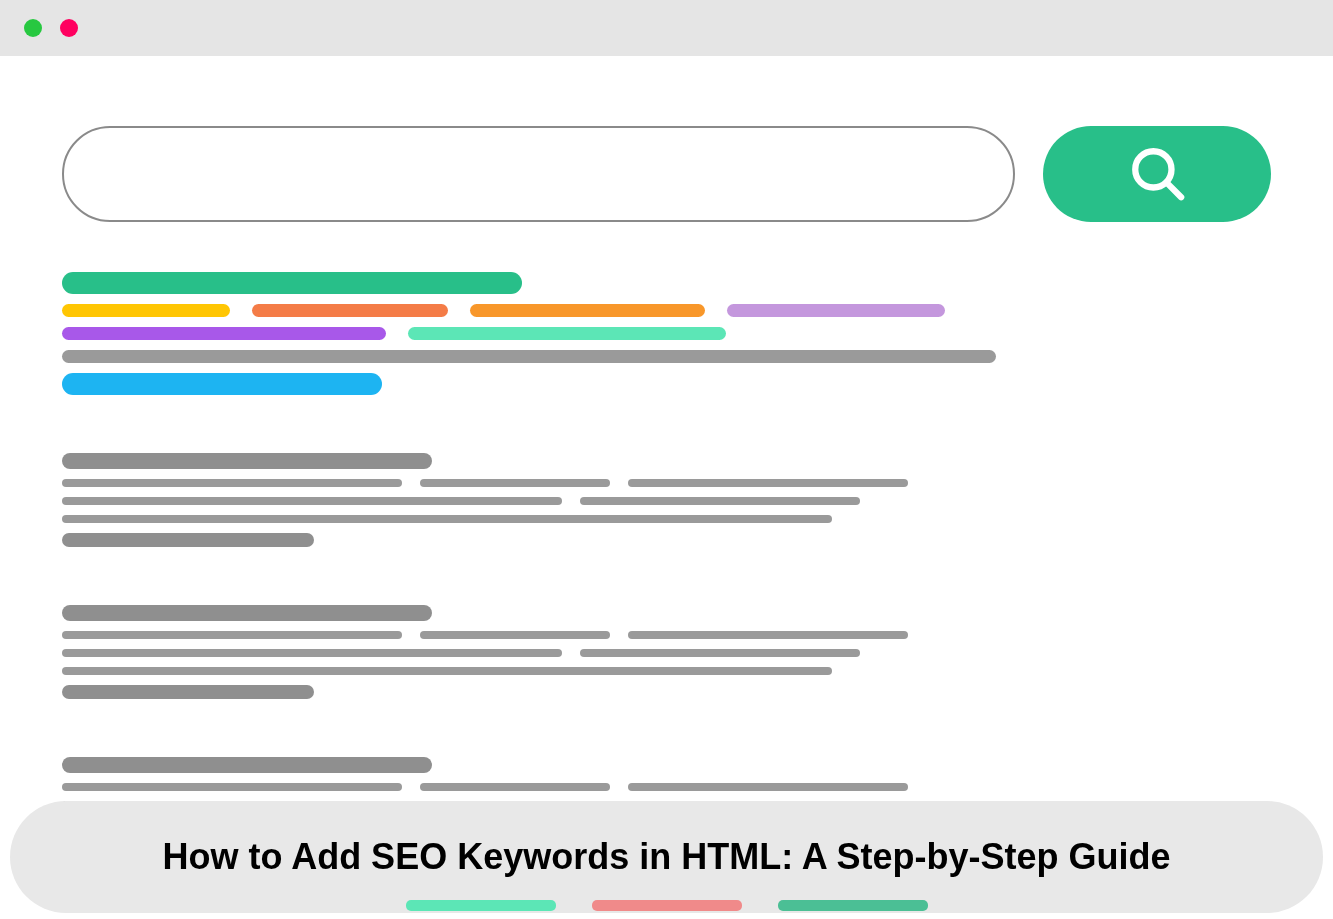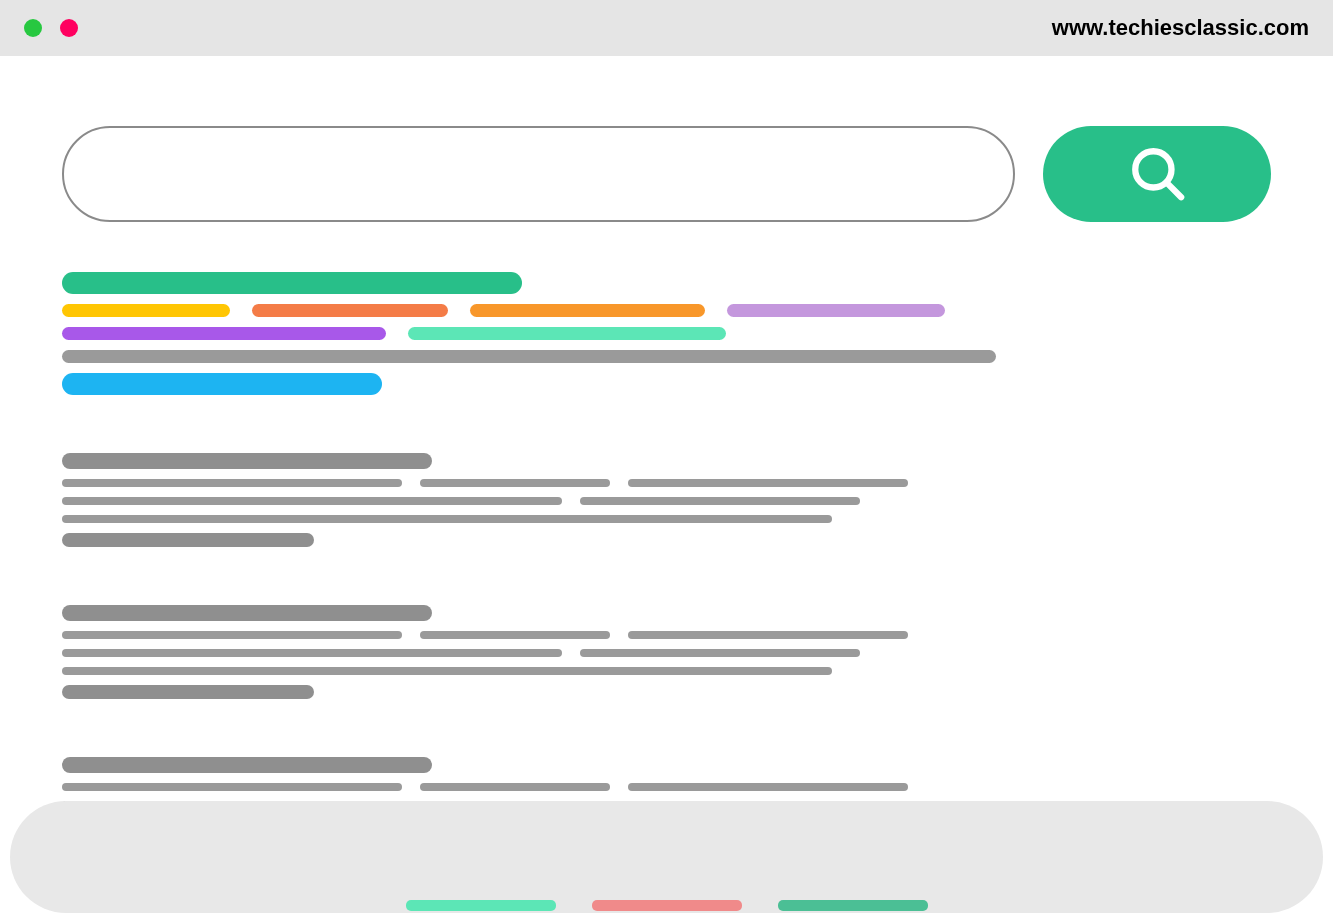--- a/index.html
+++ b/index.html
@@ -112,21 +112,20 @@
     .under-bars .ub { height:11px; width:150px; border-radius:5px; }
   </style>
 </head>
 <body>
 
 <div class="title-bar">
   <div class="window-dots">
     <div class="dot green"></div>
     <div class="dot pink"></div>
   </div>
-  <div class="site-url">www.techiesclassic.com</div>
 </div>
 
 <div class="content">
 
   <div class="search-row">
     <input class="search-field" type="text" placeholder="" style="">
     <button class="search-btn">
       <span>
         <svg viewBox="0 0 24 24" fill="none" stroke="#ffffff" stroke-width="2.6" stroke-linecap="round">
           <circle cx="10.5" cy="10.5" r="7.5"></circle>
@@ -209,18 +208,19 @@
           <div class="ph" style="width:770px"></div>
         </div>
       <div class="ph title" style="width:252px; height:14px"></div>
     </div>
 
   </div>
 
 </div>
 
 <div class="bottom-banner">
+  <span>How to Add SEO Keywords in HTML: A Step-by-Step Guide</span>
   <div class="under-bars" id="underbars">
       <div class="ub" style="background: rgb(92, 230, 182);"></div>
       <div class="ub" style="background: rgb(240, 138, 138);"></div>
       <div class="ub" style="background: rgb(75, 191, 149);"></div>
     </div>
 </div>
 
 </body></html>

